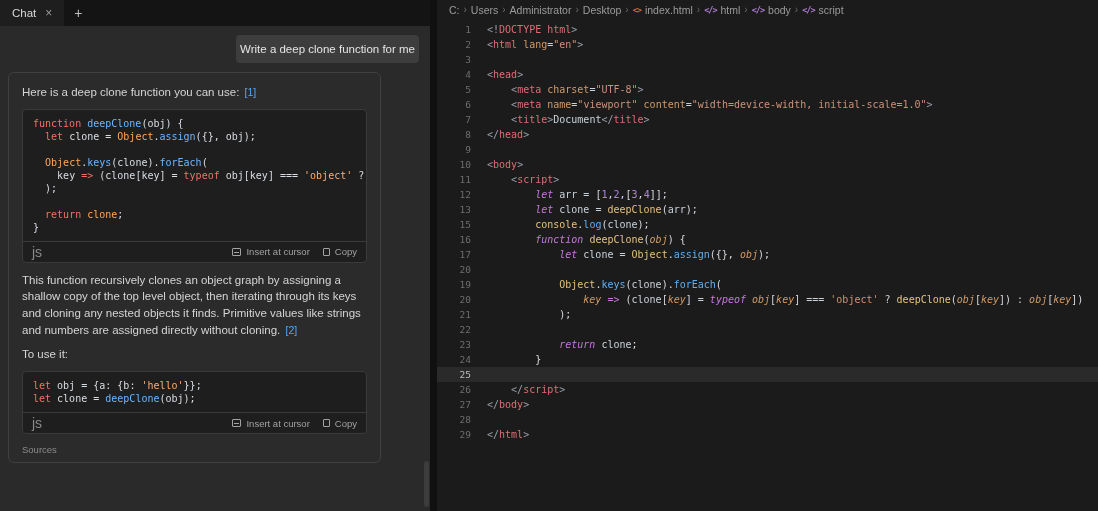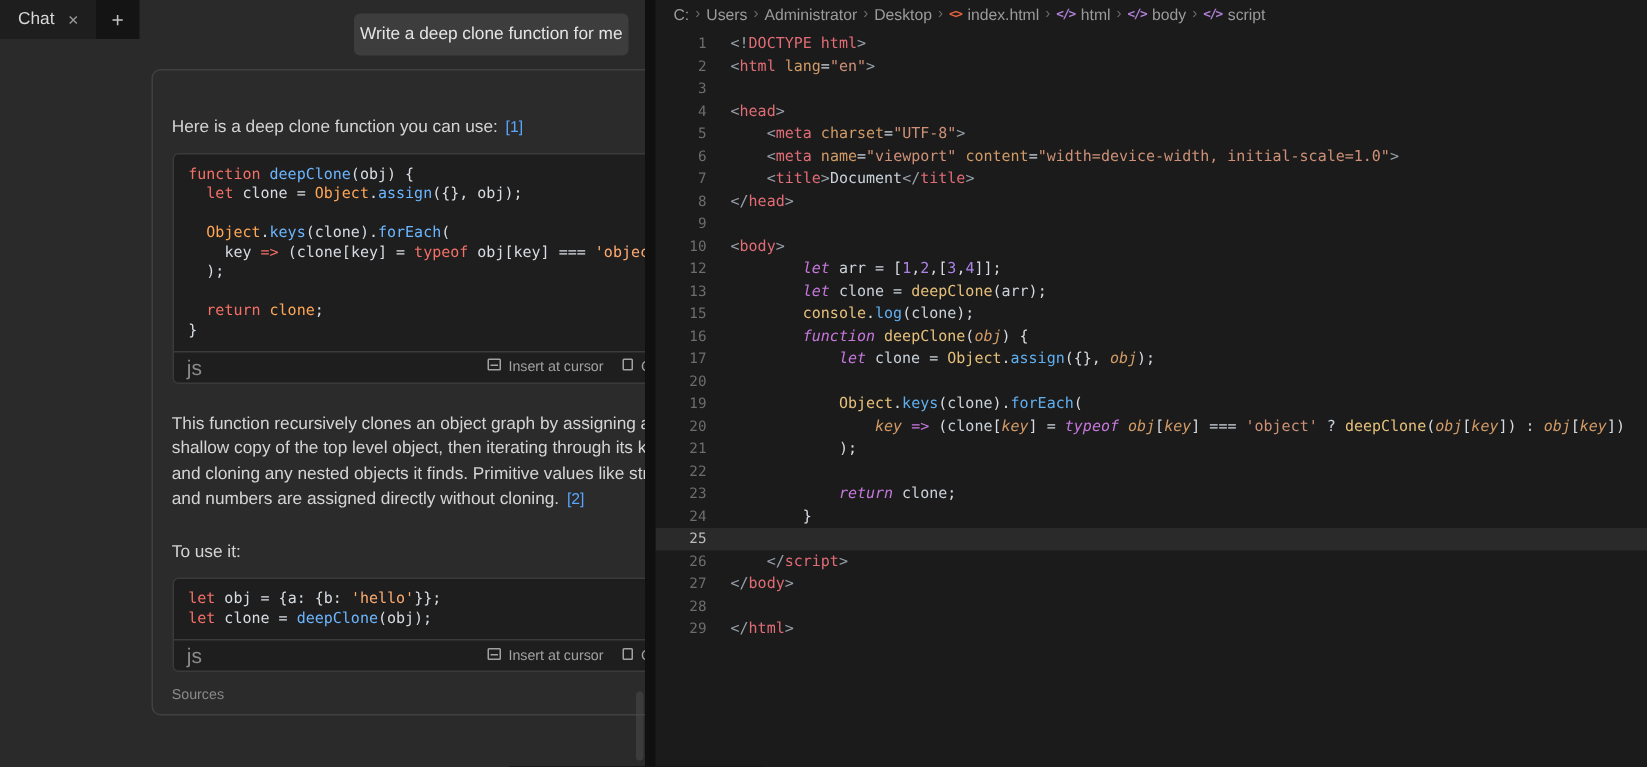--- a/index.html
+++ b/index.html
@@ -1,36 +1,36 @@
 <!DOCTYPE html>
 <html style="--accent_link: #58a6ff; --html_file_icon: #e5633f; --symbol_icon: #b180d7; --user_bubble: #3d3d3d; --editor_background: #1b1b1b;"><head>
 <meta charset="utf-8">
 <style>
   *{margin:0;padding:0;box-sizing:border-box}
   html,body{width:1098px;height:511px;overflow:hidden;background:#151515;font-family:"Liberation Sans",sans-serif}
   .app{display:flex;width:1098px;height:511px}
 
   
-  .chat-panel{width:430px;min-width:430px;background:#2a2a2a;display:flex;flex-direction:row;overflow:hidden;position:relative}
+  .chat-panel{width:430px;min-width:430px;background:#2a2a2a;display:flex;flex-direction:column;overflow:hidden;position:relative}
   .topbar{height:26px;background:#141414;display:flex;align-items:stretch;flex:none}
   .tab{display:flex;align-items:center;gap:9px;padding:0 12px;background:#1e1e1e;color:#d8d8d8;font-size:11.5px;cursor:pointer}
   .tab-close{color:#9a9a9a;font-size:12px;line-height:1;cursor:pointer}
   .newtab{display:flex;align-items:center;padding:0 10px;color:#c0c0c0;font-size:14px;cursor:pointer}
   .chat-body{flex:1;padding:9px 5px 0 8px;overflow:hidden;position:relative}
   .user-bubble{margin-left:auto;margin-right:6px;background:var(--user_bubble,#3d3d3d);color:#e4e4e4;font-size:11.5px;padding:8px 4px;border-radius:4px;width:max-content;max-width:340px}
   .card{width:373px;border:1px solid #404040;border-radius:6px;margin-top:9px;padding:11px 13px 0;font-size:11.5px;color:#d4d4d4;line-height:1.45;background:#2b2b2b}
-  .msg{margin:19px 0 8px}
+  .msg{margin:0 0 8px}
   .ref{color:var(--accent_link,#58a6ff);text-decoration:none;font-size:10.5px;margin-left:2px;cursor:pointer}
   .code-block{background:#1e1e1e;border:1px solid #3a3a3a;border-radius:4px;margin:6px 0 9px;overflow:hidden}
   .code-block pre{padding:7px 10px;font-family:"DejaVu Sans Mono",monospace;font-size:10px;overflow:hidden}
   .ccl{height:13px;line-height:13px;white-space:pre}
   .code-footer{display:flex;justify-content:space-between;align-items:center;border-top:1px solid #3a3a3a;height:21px;padding:0 9px}
   .lang-label{color:#8a8a8a;font-size:14px}
   .cf-actions{display:flex;gap:13px}
-  .cf-btn{display:flex;align-items:flex-start;gap:5px;background:none;border:none;color:#a2a2a2;font-size:9.5px;font-family:"Liberation Sans",sans-serif;cursor:pointer}
+  .cf-btn{display:flex;align-items:center;gap:5px;background:none;border:none;color:#a2a2a2;font-size:9.5px;font-family:"Liberation Sans",sans-serif;cursor:pointer}
   .ico-copy{width:7px;height:8px;border:1px solid #a2a2a2;border-radius:1px;position:relative;display:inline-block;background:#1e1e1e}
   .ico-copy::before{content:"";position:absolute;left:2px;top:-3px;width:7px;height:8px;border:1px solid #a2a2a2;border-radius:1px;z-index:-1}
   .ico-insert{width:9px;height:8px;border:1px solid #a2a2a2;border-radius:1px;position:relative;display:inline-block}
   .ico-insert::before{content:"";position:absolute;left:1px;top:3px;width:5px;height:1px;background:#a2a2a2}
   .sources{margin-top:4px}
   .sources-label{color:#8a8a8a;font-size:9.5px;margin-bottom:5px}
   .chat-scrollbar{position:absolute;right:1px;bottom:4px;width:5px;height:46px;background:#4a4a4a;border-radius:3px;opacity:.55}
 
   
   .chat-code .tk-k{color:#f47067}
@@ -215,20 +215,24 @@
         </div>
         <div class="cl">
           <span class="ln">9</span>
           <span class="lc"></span>
         </div>
         <div class="cl">
           <span class="ln">10</span>
           <span class="lc"><span class="tk-p">&lt;</span><span class="tk-t">body</span><span class="tk-p">&gt;</span></span>
         </div>
         <div class="cl">
+          <span class="ln">11</span>
+          <span class="lc"><span class="tk-w">    </span><span class="tk-p">&lt;</span><span class="tk-t">script</span><span class="tk-p">&gt;</span></span>
+        </div>
+        <div class="cl">
           <span class="ln">12</span>
           <span class="lc"><span class="tk-w">        </span><span class="tk-k">let</span><span class="tk-w"> arr </span><span class="tk-o">=</span><span class="tk-w"> </span><span class="tk-br">[</span><span class="tk-n">1</span><span class="tk-br">,</span><span class="tk-n">2</span><span class="tk-br">,[</span><span class="tk-n">3</span><span class="tk-br">,</span><span class="tk-n">4</span><span class="tk-br">]];</span></span>
         </div>
         <div class="cl">
           <span class="ln">13</span>
           <span class="lc"><span class="tk-w">        </span><span class="tk-k">let</span><span class="tk-w"> clone </span><span class="tk-o">=</span><span class="tk-w"> </span><span class="tk-f">deepClone</span><span class="tk-br">(</span><span class="tk-w">arr</span><span class="tk-br">);</span></span>
         </div>
         <div class="cl">
           <span class="ln">15</span>
           <span class="lc"><span class="tk-w">        </span><span class="tk-f">console</span><span class="tk-br">.</span><span class="tk-m">log</span><span class="tk-br">(</span><span class="tk-w">clone</span><span class="tk-br">);</span></span>

